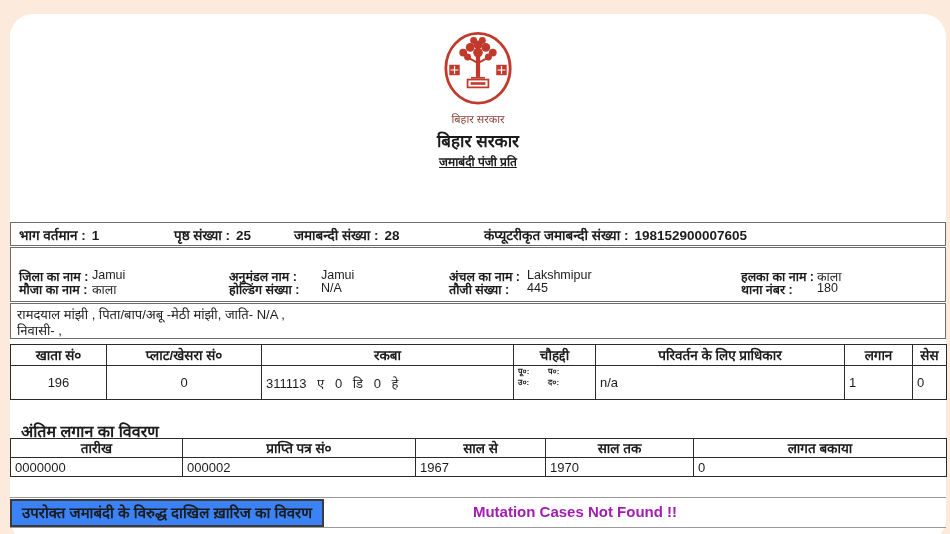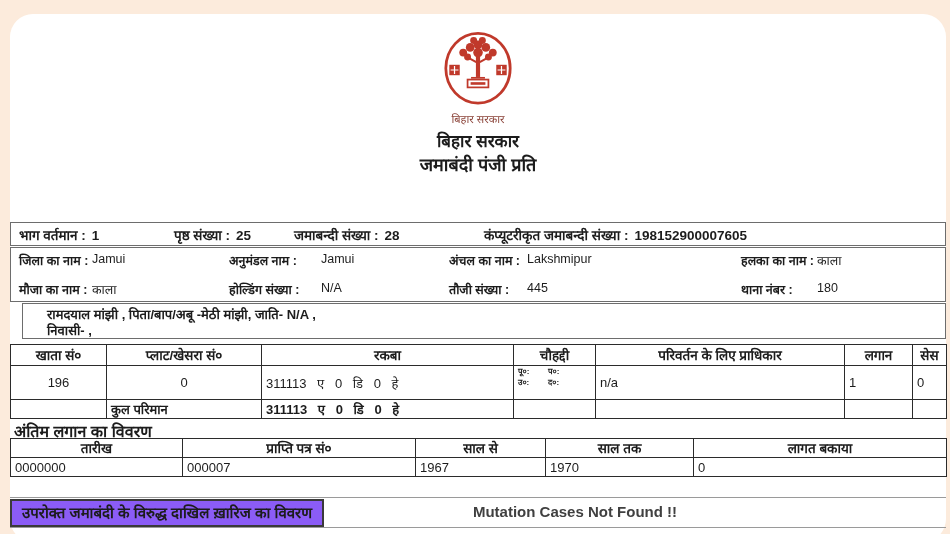--- a/index.html
+++ b/index.html
@@ -10,64 +10,64 @@
     color:#1c1c1c;
   }
   .paper{position:absolute;left:10px;top:14px;width:936px;height:528px;background:#ffffff;border-radius:23px;}
 
   
   .doc-header{position:absolute;top:16px;left:0;width:100%;text-align:center;}
   .emblem{display:block;margin:0 auto;}
   .emblem-caption{font-size:11px;color:#8a4238;margin-top:1px;}
   .gov-name{font-size:17px;font-weight:bold;margin-top:3px;}
   .dept-name{font-size:17px;font-weight:bold;margin-top:1px;}
-  .doc-title{display:inline-block;font-size:18px;font-weight:bold;}
+  .doc-title{display:inline-block;font-size:12px;font-weight:bold;text-decoration:underline;}
 
   
   .meta-band{position:absolute;left:0;right:0;top:208px;height:22px;border:1px solid #6d6d6d;font-size:13.5px;font-weight:bold;}
   .meta-band .pair{position:absolute;top:3px;white-space:nowrap;}
   .meta-band .p1{left:8px;}.meta-band .p2{left:163px;}.meta-band .p3{left:283px;}.meta-band .p4{left:473px;}
   .meta-band .lbl{margin-right:6px;margin-top:28px;}
 
   
   .loc-box{position:absolute;left:0;right:0;top:233px;height:53px;border:1px solid #6d6d6d;font-size:12.5px;}
   .loc-box .lbl{position:absolute;font-weight:bold;white-space:nowrap;}
   .loc-box .val{position:absolute;white-space:nowrap;}
-  .rowA{top:4px;}.rowB{top:25px;margin-top:8px;}
+  .rowA{top:20px;}.rowB{top:25px;margin-top:8px;}
   .lx1{left:8px;}.vx1{left:81px;}
   .lx2{left:218px;}.vx2{left:310px;}
   .lx3{left:438px;}.vx3{left:516px;}
   .lx4{left:730px;}.vx4{left:806px;}
 
   
   .raiyat-box{position:absolute;left:0;right:0;top:289px;height:36px;border:1px solid #6d6d6d;
-    font-size:13px;font-weight:bold;padding:3px 24px;box-sizing:border-box;line-height:16px;margin-left:12px;}
+    font-size:13px;font-weight:normal;padding:3px 6px;box-sizing:border-box;line-height:16px;}
 
   
   table{border-collapse:collapse;table-layout:fixed;width:100%;}
   td,th{border:1px solid #2b2b2b;padding:0 4px;overflow:hidden;white-space:nowrap;}
   th{font-size:13.5px;font-weight:bold;text-align:center;}
   td{font-size:13px;}
   .holding-table{position:absolute;left:0;top:330px;}
   .holding-table tr.hdr{height:21px;}
   .holding-table tr.data{height:34px;}
   .holding-table tr.total{height:19px;}
   .c-center{text-align:center;}
   .rakba{word-spacing:7px;}
   .total td{font-weight:bold;}
   .boundary-grid{display:grid;grid-template-columns:30px 30px;font-size:8px;font-weight:bold;line-height:11px;color:#222;}
 
-  .section-heading{position:absolute;left:4px;top:406px;font-size:16px;font-weight:bold;}
+  .section-heading{position:absolute;left:11px;top:406px;font-size:16px;font-weight:bold;}
   .rent-table{position:absolute;left:0;top:424px;}
   .rent-table tr{height:19px;}
 
   
   .mutation-band{position:absolute;left:0;right:0;top:483px;height:29px;border-top:1px solid #9a9a9a;border-bottom:1px solid #9a9a9a;}
   .mutation-heading-box{position:absolute;left:0;top:1px;height:24px;line-height:24px;border:2px solid #3a3a3a;
-    padding:0 10px;font-size:15px;font-weight:bold;background:#8b5cf6;white-space:nowrap;}
+    padding:0 10px;font-size:15px;font-weight:bold;background:#3b82f6;white-space:nowrap;}
   .mutation-status{position:absolute;left:455px;top:5px;width:220px;text-align:center;font-size:15px;font-weight:bold;}
 </style>
 </head>
 <body>
 
 <div class="paper">
 
   <div class="doc-header">
     <svg class="emblem" viewBox="0 0 100 92" width="88" height="80" aria-hidden="true">
       <ellipse cx="50" cy="44" rx="37" ry="40" fill="none" stroke="#c0392b" stroke-width="3.2"></ellipse>
@@ -171,29 +171,20 @@
           <span>पू०:</span>
           <span>प०:</span>
           <span>उ०:</span>
           <span>द०:</span>
         </div>
       </td>
       <td>n/a</td>
       <td>1</td>
       <td>0</td>
     </tr>
-    <tr class="total">
-      <td></td>
-      <td>कुल परिमान</td>
-      <td class="rakba">311113 ए 0 डि 0 हे</td>
-      <td></td>
-      <td></td>
-      <td></td>
-      <td></td>
-    </tr>
   </tbody>
     </table>
 
   <div class="section-heading">अंतिम लगान का विवरण</div>
   <table class="rent-table">
     <colgroup>
       <col style="width:172px">
         <col style="width:233px">
         <col style="width:130px">
         <col style="width:148px">
@@ -202,26 +193,26 @@
     <tbody>
         <tr>
       <th>तारीख</th>
       <th>प्राप्ति पत्र सं०</th>
       <th>साल से</th>
       <th>साल तक</th>
       <th>लागत बकाया</th>
     </tr>
     <tr>
       <td>0000000</td>
-      <td>000007</td>
+      <td>000002</td>
       <td>1967</td>
       <td>1970</td>
       <td>0</td>
     </tr>
   </tbody>
     </table>
 
   <div class="mutation-band">
     <span class="mutation-heading-box">उपरोक्त जमाबंदी के विरुद्ध दाखिल ख़ारिज का विवरण</span>
-    <span class="mutation-status" style="color: #404040;">Mutation Cases Not Found !!</span>
+    <span class="mutation-status" style="color: #a21caf;">Mutation Cases Not Found !!</span>
   </div>
 
 </div>
 
 </body></html>

